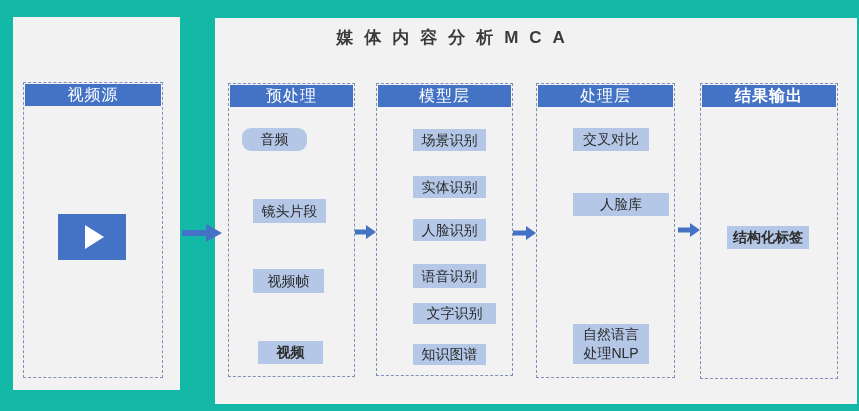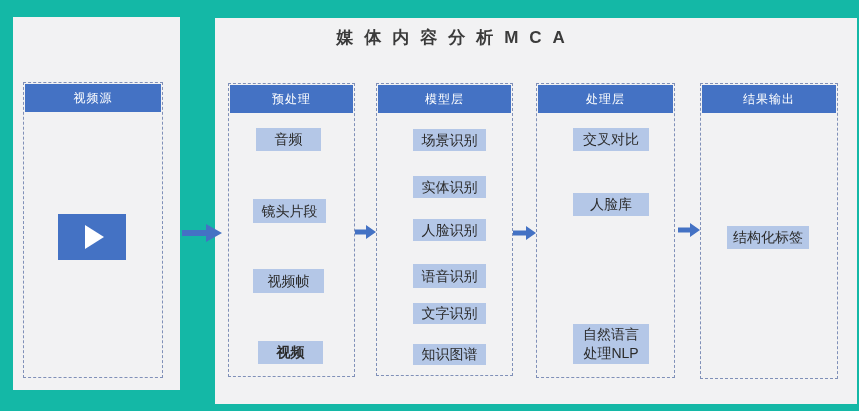--- a/index.html
+++ b/index.html
@@ -15,24 +15,24 @@
   .title{
     position:absolute;left:230px;top:26px;width:452px;
     text-align:center;font-size:17px;font-weight:600;color:#3b3b3b;
     letter-spacing:11px;white-space:nowrap;
   }
   .dashed{position:absolute;border:1px dashed #8090b8;box-sizing:border-box;background:transparent;}
   .col1{left:23px;top:82px;width:140px;height:296px;}
   .col2{left:228px;top:83px;width:127px;height:294px;}
   .col3{left:376px;top:83px;width:137px;height:293px;}
   .col4{left:536px;top:83px;width:139px;height:295px;}
-  .col5{left:700px;top:83px;width:138px;height:296px;}
+  .col5{left:700px;top:83px;width:138px;height:296px;font-weight:bold;}
   .hdr{
-    position:absolute;top:1px;left:1px;right:1px;height:28px;
-    background:#4472c4;color:#ffffff;font-size:12px;
+    position:absolute;top:1px;left:1px;right:1px;height:22px;
+    background:#4472c4;color:#ffffff;font-size:16px;
     display:flex;align-items:center;justify-content:center;
     letter-spacing:1px;
   }
   .item{
     position:absolute;background:#b4c7e7;color:#2b2b2b;font-size:14px;
     display:flex;align-items:center;justify-content:center;
     text-align:center;white-space:pre-line;line-height:19px;
     box-sizing:border-box;
   }
   .play{position:absolute;left:34px;top:131px;width:68px;height:46px;}
@@ -59,52 +59,52 @@
   </div>
 
   <div class="arrow" style="left:182px;top:224px;">
     <svg width="40" height="18" viewBox="0 0 40 18">
       <polygon points="0,6 24,6 24,0 40,9 24,18 24,12 0,12" fill="#4472c4"></polygon>
     </svg>
   </div>
 
   <div class="dashed col2">
     <div class="hdr">预处理</div>
-    <div class="item" style="left:27px;top:44px;width:65px;height:23px;">音频</div>
+    <div class="item" style="left:13px;top:44px;width:65px;height:23px;border-radius:9px;">音频</div>
     <div class="item" style="left:24px;top:115px;width:73px;height:24px;">镜头片段</div>
     <div class="item" style="left:24px;top:185px;width:71px;height:24px;">视频帧</div>
     <div class="item" style="left:29px;top:257px;width:65px;height:23px;font-weight:bold;">视频</div>
   </div>
 
   <div class="arrow" style="left:355px;top:225px;">
     <svg width="21" height="14" viewBox="0 0 21 14">
       <polygon points="0,4.5 11,4.5 11,0 21,7 11,14 11,9.5 0,9.5" fill="#4472c4"></polygon>
     </svg>
   </div>
 
   <div class="dashed col3">
     <div class="hdr">模型层</div>
     <div class="item" style="left:36px;top:92px;width:73px;height:22px;">实体识别</div>
     <div class="item" style="left:36px;top:45px;width:73px;height:22px;">场景识别</div>
     <div class="item" style="left:36px;top:135px;width:73px;height:22px;">人脸识别</div>
     <div class="item" style="left:36px;top:180px;width:73px;height:24px;">语音识别</div>
-    <div class="item" style="left:36px;top:219px;width:73px;height:21px;">文字识别</div>
+    <div class="item" style="left:36px;top:219px;width:83px;height:21px;">文字识别</div>
     <div class="item" style="left:36px;top:260px;width:73px;height:21px;">知识图谱</div>
   </div>
 
   <div class="arrow" style="left:513px;top:226px;">
     <svg width="23" height="14" viewBox="0 0 23 14">
       <polygon points="0,4.5 13,4.5 13,0 23,7 13,14 13,9.5 0,9.5" fill="#4472c4"></polygon>
     </svg>
   </div>
 
   <div class="dashed col4">
     <div class="hdr">处理层</div>
     <div class="item" style="left:36px;top:44px;width:76px;height:23px;">交叉对比</div>
-    <div class="item" style="left:36px;top:109px;width:76px;height:23px;">人脸库</div>
+    <div class="item" style="left:36px;top:109px;width:96px;height:23px;">人脸库</div>
     <div class="item" style="left:36px;top:240px;width:76px;height:40px;">自然语言
 处理NLP</div>
   </div>
 
   <div class="arrow" style="left:678px;top:223px;">
     <svg width="22" height="14" viewBox="0 0 22 14">
       <polygon points="0,4.5 12,4.5 12,0 22,7 12,14 12,9.5 0,9.5" fill="#4472c4"></polygon>
     </svg>
   </div>
 

